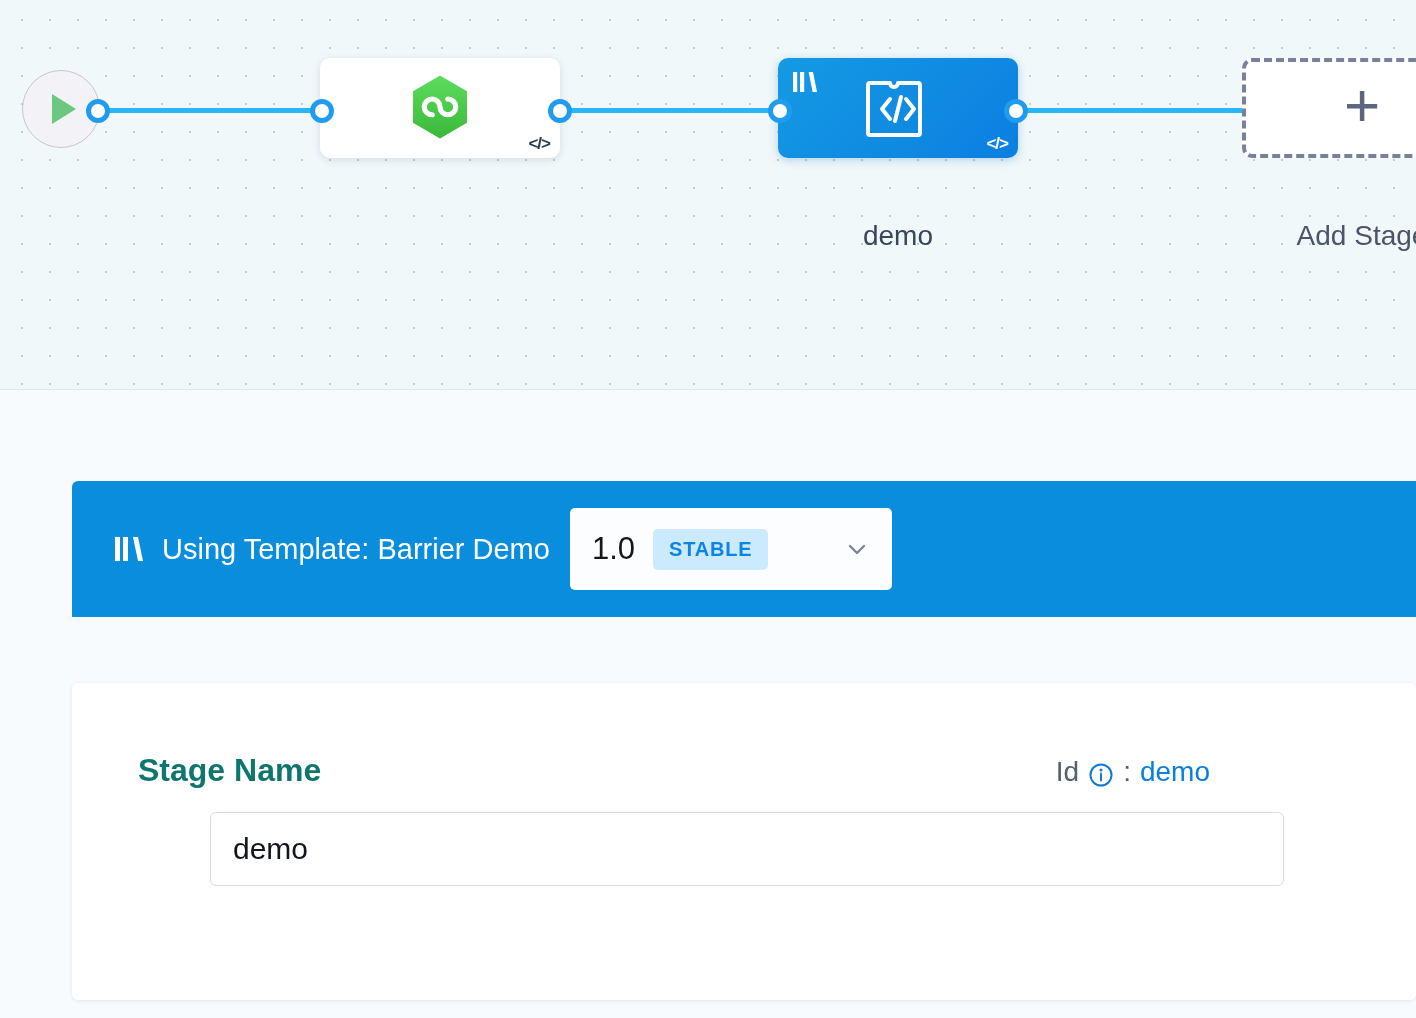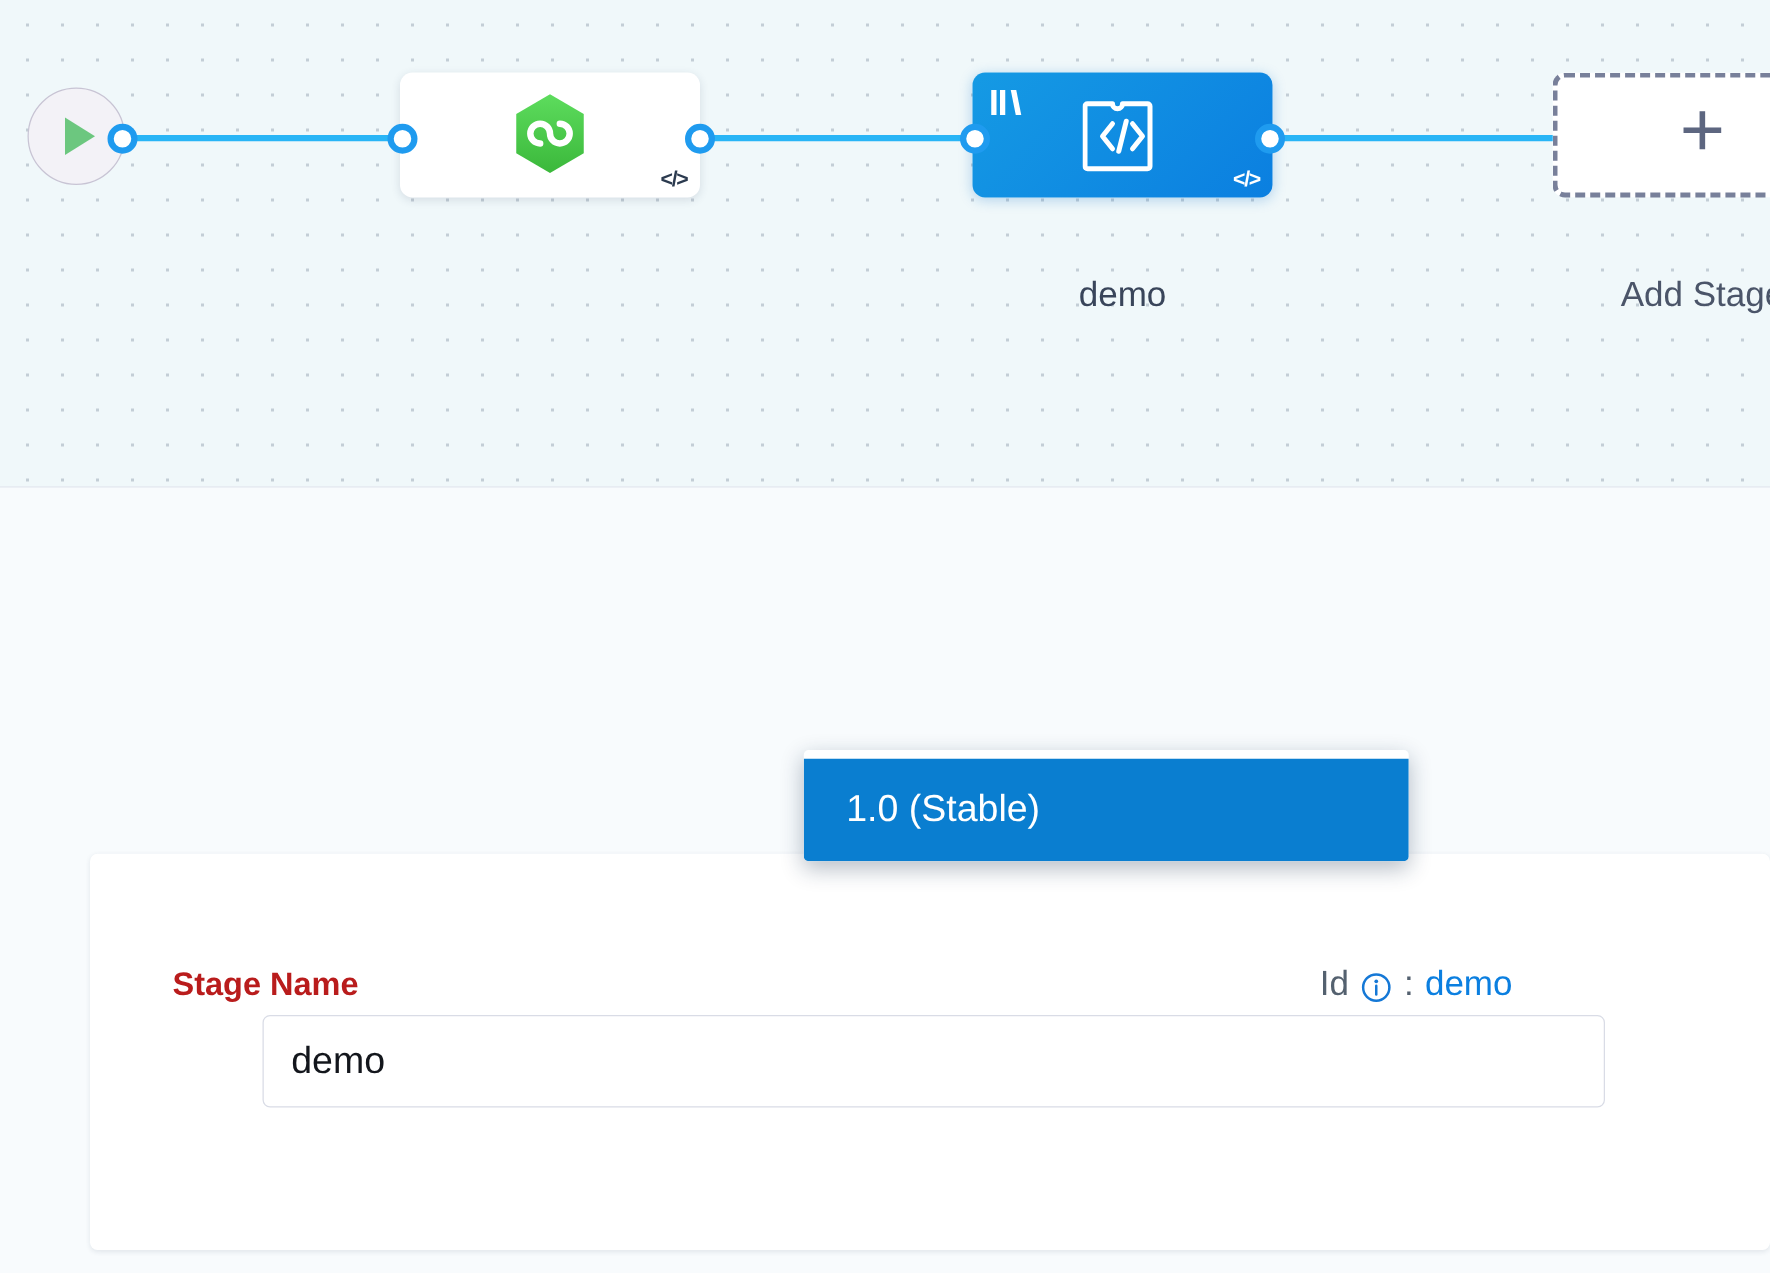--- a/index.html
+++ b/index.html
@@ -255,24 +255,23 @@
 
   #field-header {
     position: absolute;
     left: 66px; top: 69px;
     width: 1072px;
     display: flex;
     align-items: baseline;
     justify-content: space-between;
   }
   #stage-name-label {
-    font-size: 26px;
+    font-size: 32px;
     font-weight: bold;
-    color: #b91c1c;
-    margin-top: 20px;
+    color: #0f766e;
   }
   #id-row {
     display: flex;
     align-items: flex-end;
     gap: 9px;
     font-size: 28px;
   }
   #id-label { color: #54616f; }
   .info-icon { width: 26px; height: 26px; display: block; }
   #id-colon { color: #54616f; }
@@ -348,24 +347,37 @@
     </div>
 
     <div id="node-add">
       <span class="plus-glyph">+</span>
     </div>
 
     <div id="label-demo" class="node-label">demo</div>
     <div id="label-add" class="node-label">Add Stage</div>
   </div>
 
-
-  <div id="version-menu">
-    <div class="menu-item selected">1.0 (Stable)</div>
+  <div id="template-banner">
+    <svg class="lib-bars-banner" viewBox="0 0 30 28">
+      <rect x="1" y="2" width="5" height="24" fill="#ffffff"></rect>
+      <rect x="9" y="2" width="5" height="24" fill="#ffffff"></rect>
+      <path d="M19 2 L24 2 L29 26 L24 26 Z" fill="#ffffff"></path>
+    </svg>
+    <span id="banner-text">Using Template: Barrier Demo</span>
+
+    <div id="version-select">
+      <span id="version-value">1.0</span>
+      <span id="version-badge">STABLE</span>
+      <svg class="chev-down" viewBox="0 0 26 26">
+        <path d="M6 10 L13 17 L20 10" fill="none" stroke="#7d8694" stroke-width="2.4" stroke-linecap="round" stroke-linejoin="round"></path>
+      </svg>
+    </div>
   </div>
+
 
   <div id="details-card">
     <div id="field-header">
       <span id="stage-name-label">Stage Name</span>
       <span id="id-row">
         <span id="id-label">Id</span>
         <svg class="info-icon" viewBox="0 0 26 26">
           <circle cx="13" cy="13" r="10.5" fill="none" stroke="#1578d6" stroke-width="2"></circle>
           <circle cx="13" cy="8" r="1.5" fill="#1578d6"></circle>
           <path d="M13 11.5 L13 18.5" stroke="#1578d6" stroke-width="2" stroke-linecap="round"></path>

